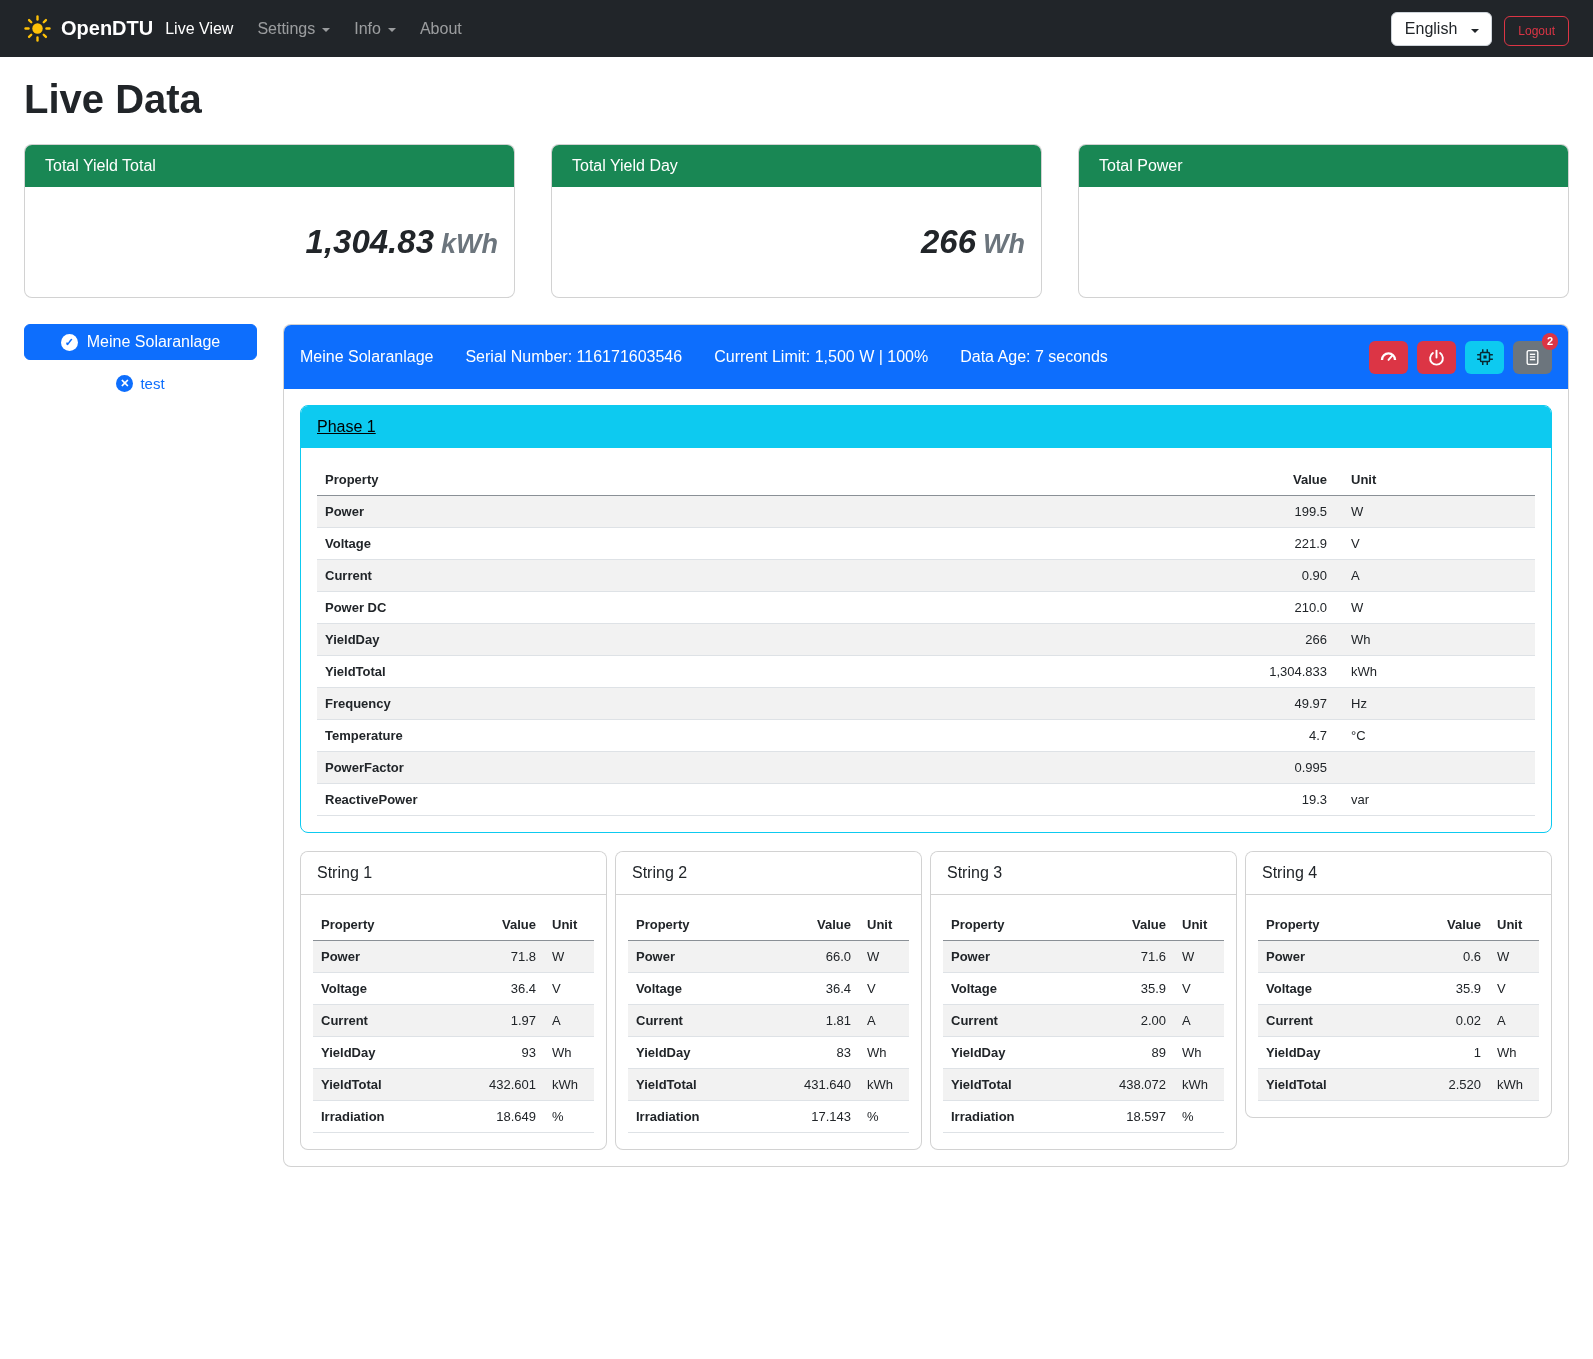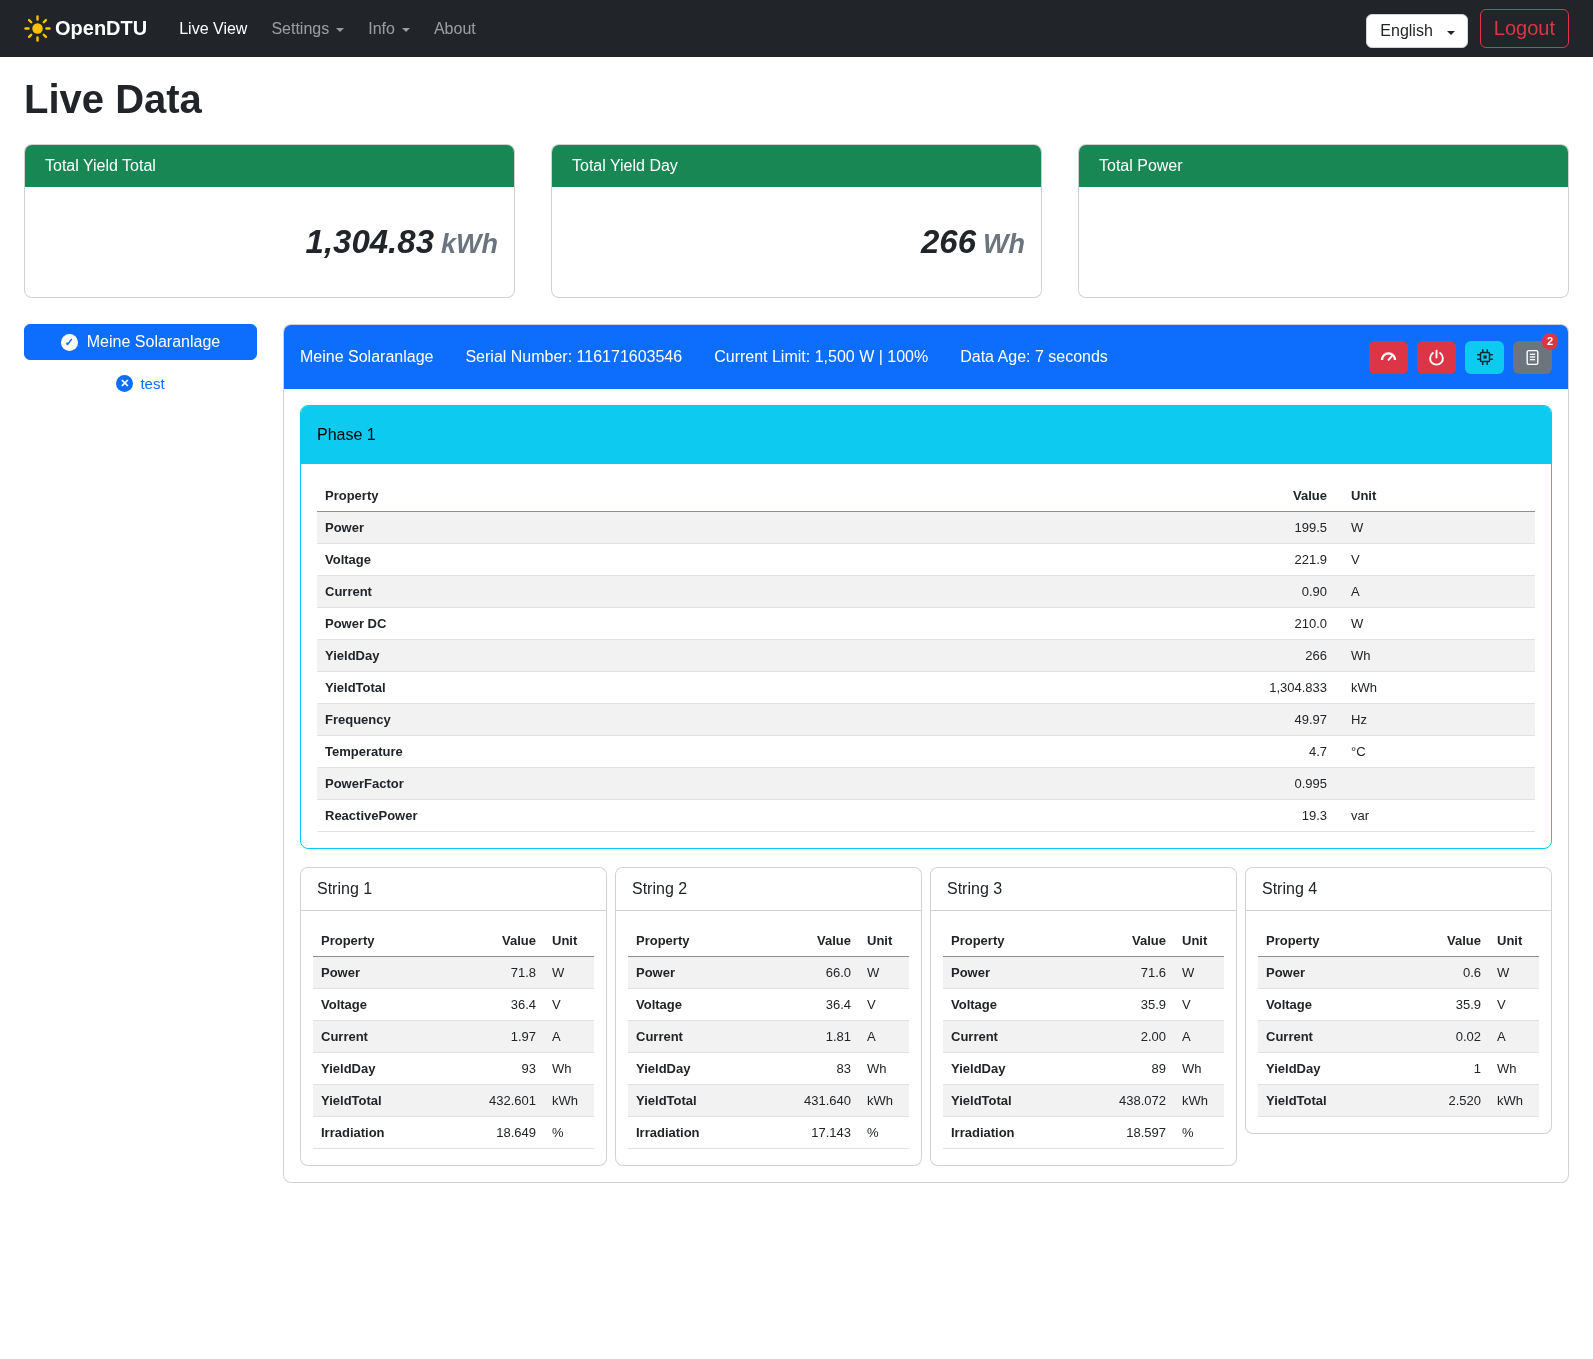--- a/index.html
+++ b/index.html
@@ -1,28 +1,28 @@
 <!DOCTYPE html>
 <html><head>
 <meta charset="utf-8">
 <style>
   * { box-sizing: border-box; }
   html, body { margin: 0; padding: 0; background: #fff; }
   body { font-family: "Liberation Sans", sans-serif; color: #212529; font-size: 16px; }
 
   
   .navbar { background: #212529; height: 57px; display: flex; align-items: center; padding: 0 24px; }
-  .brand { display: flex; align-items: center; gap: 4px; color: #fff; font-size: 20px; font-weight: 600; margin-right: 20px; cursor: pointer; }
+  .brand { display: flex; align-items: center; gap: 10px; color: #fff; font-size: 20px; font-weight: 600; cursor: pointer; }
   .nav-link { color: rgba(255,255,255,.55); padding: 8px 12px; display: inline-flex; align-items: center; gap: 7px; cursor: pointer; }
   .nav-link.active { color: #fff; }
   .caret { width: 0; height: 0; border-left: 4px solid transparent; border-right: 4px solid transparent; border-top: 4px solid currentColor; display: inline-block; margin-top: 2px; }
   .nav-right { margin-left: auto; display: flex; align-items: flex-end; gap: 12px; }
   .lang-select { background: #fff; color: #212529; border: 1px solid #ced4da; border-radius: 6px; padding: 7px 34px 7px 13px; position: relative; cursor: pointer; }
   .lang-select .caret { position: absolute; right: 12px; top: 50%; transform: translateY(-50%); }
-  .logout-btn { background: transparent; border: 1px solid #dc3545; color: #dc3545; border-radius: 6px; padding: 7px 13px; font-size: 20px; cursor: pointer; font-family: inherit; }
+  .logout-btn { background: transparent; border: 1px solid #dc3545; color: #dc3545; border-radius: 6px; padding: 7px 13px; font-size: 12px; cursor: pointer; font-family: inherit; }
 
   
   .container { padding: 8px 24px 28px; }
   .page-title { font-size: 40px; font-weight: 700; margin: 12px 0 22px; }
 
   .summary-grid { display: grid; grid-template-columns: repeat(3, 1fr); gap: 36px; margin-bottom: 26px; }
   .card { border: 1px solid rgba(0,0,0,.175); border-radius: 8px; background: #fff; }
   .card-header-green { background: #198754; color: #fff; padding: 12px 20px; border-radius: 7px 7px 0 0; }
   .summary-body { padding: 36px 16px; text-align: right; font-size: 33px; font-weight: 700; color: #212529; font-style: italic; }
   .summary-unit { color: #6c757d; font-size: 27px; font-weight: 600; margin-left: 7px; }
@@ -45,21 +45,21 @@
   .icon-btn { width: 39px; height: 33px; border: none; border-radius: 6px; display: inline-flex; align-items: center; justify-content: center; cursor: pointer; position: relative; padding: 0; }
   .btn-danger { background: #dc3545; }
   .btn-info { background: #0dcaf0; }
   .btn-secondary { background: #6c757d; }
   .badge { position: absolute; top: -8px; right: -6px; background: #dc3545; color: #fff; font-size: 11px; font-weight: 700; border-radius: 9px; padding: 3px 5px; line-height: 1; }
 
   .panel-body { padding: 16px; }
 
   
   .phase-card { border: 1px solid #0dcaf0; border-radius: 8px; margin-bottom: 18px; }
-  .phase-header { background: #0dcaf0; color: #000; padding: 20px 16px; border-radius: 7px 7px 0 0; }
+  .phase-header { background: #0dcaf0; color: #000; padding: 12px 16px; border-radius: 7px 7px 0 0; text-decoration: underline; }
   .phase-body { padding: 16px; }
 
   
   table.data-table { width: 100%; border-collapse: collapse; font-size: 13px; }
   .data-table th, .data-table td { padding: 8px; border-bottom: 1px solid #dee2e6; text-align: left; vertical-align: middle; }
   .data-table thead th { border-bottom: 1px solid #8a9096; font-weight: 700; }
   .data-table tbody tr:nth-child(odd) { background: rgba(0,0,0,.05); }
   .prop, th.col-prop { font-weight: 700; }
   .col-value { text-align: right !important; }
   .phase-table th.col-unit, .phase-table td.col-unit { width: 200px; padding-left: 16px; }

